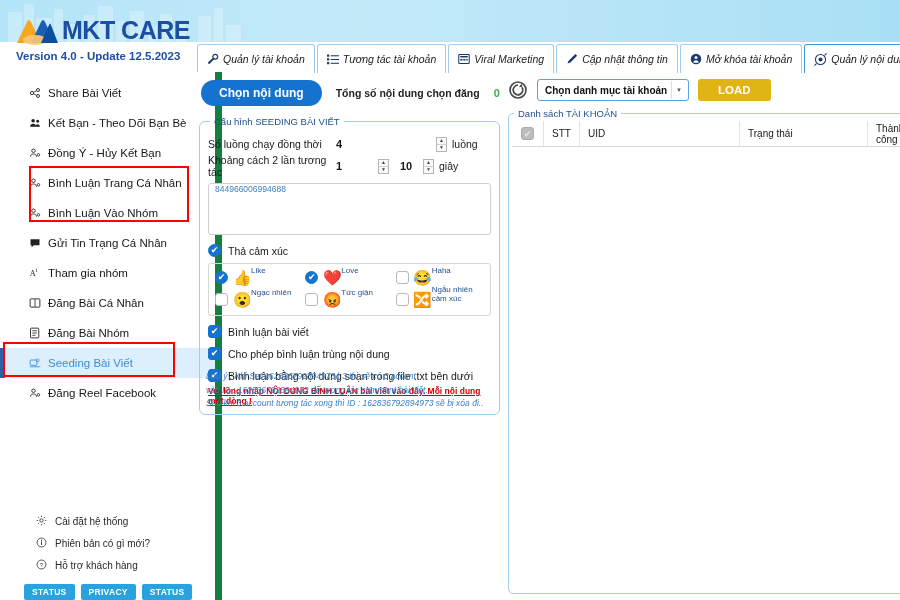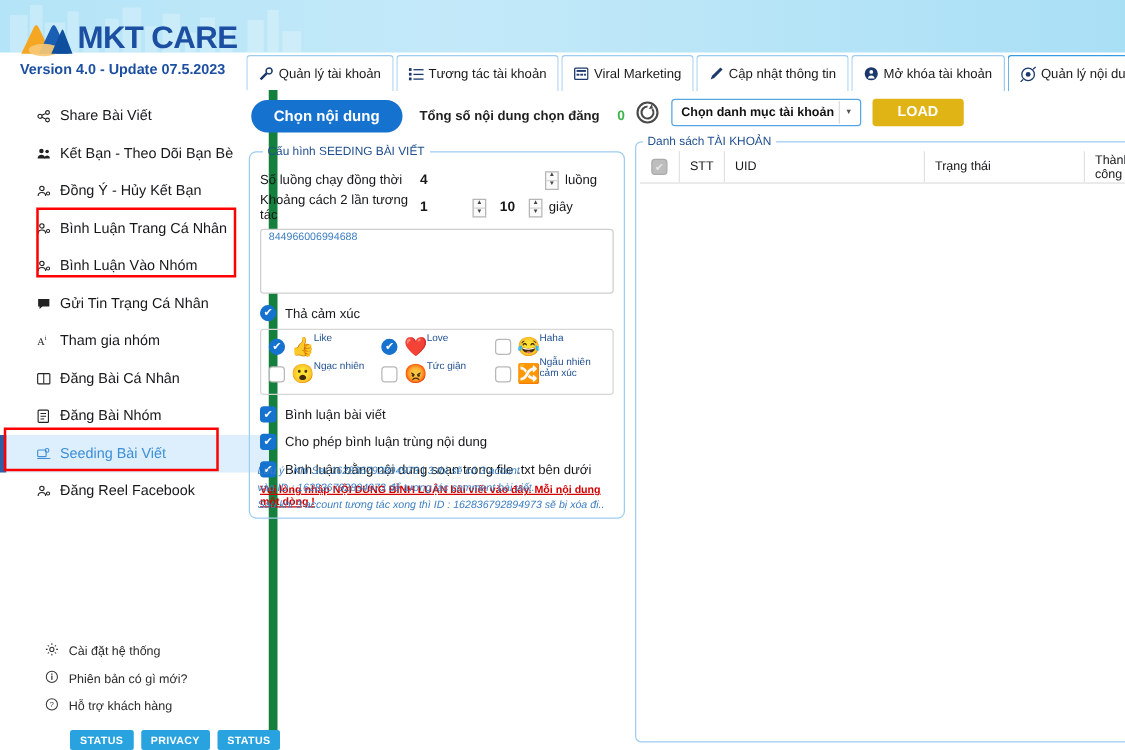--- a/index.html
+++ b/index.html
@@ -46,21 +46,21 @@
     display: flex; align-items: flex-end; gap: 2px;
   }
   .tab {
     height: 29px; padding: 0 9px;
     display: flex; align-items: center; gap: 4px;
     background: #ffffff;
     border: 1px solid #9ecdf0; border-bottom: none;
     border-radius: 3px 3px 0 0;
     font-size: 10.5px; color: #1a1a1a;
     white-space: nowrap;
-    position: relative; top: 1px;
+    position: relative; top: 1px; font-style: italic;
   }
   .tab.active {
     border: 1.6px solid #3a9ae0; border-bottom: none;
     z-index: 3;
   }
   .tab svg { flex: none; }
 
   
   .tabstrip-under {
     position: absolute; left: 195px; top: 71px; width: 705px; height: 2px;
@@ -90,21 +90,21 @@
 
   .redbox {
     position: absolute; border: 2px solid #ff0000; pointer-events: none; z-index: 20;
   }
 
   .sys-links { position: absolute; left: 0; top: 438px; width: 195px; }
   .sys-item {
     height: 22px; display: flex; align-items: center; gap: 8px;
     padding-left: 36px; font-size: 10px; color: #2a2a2a;
   }
-  .badges { display: flex; gap: 6px; padding-left: 56px; margin-top: 8px; }
+  .badges { display: flex; gap: 6px; padding-left: 24px; margin-top: 8px; }
   .badge {
     background: #29a3e0; color: #fff; font-size: 8.5px; font-weight: bold;
     padding: 3px 8px; border-radius: 2px; letter-spacing: .3px;
   }
 
   
   .center {
     position: absolute; left: 197px; top: 74px; width: 305px; height: 526px;
   }
   .topbar { display: flex; align-items: center; gap: 14px; padding: 6px 0 6px 4px; }
@@ -247,21 +247,21 @@
     <div class="logo-mark">
       <svg width="46" height="30" viewBox="0 0 46 30">
         <path d="M3 27 L13 6 Q15 2 17 6 L27 27 Z" fill="#f5a623"></path>
         <path d="M17 27 L27 6 Q29 2 31 6 L41 27 Z" fill="#1a5fb4"></path>
         <ellipse cx="21" cy="24" rx="12" ry="5" fill="#f7c873" opacity=".92"></ellipse>
         <path d="M27 27 L35 9 Q36 6 37 9 L44 27 Z" fill="#0d4f9e"></path>
       </svg>
     </div>
     <div class="logo-text">MKT CARE</div>
   </div>
-  <div class="version">Version 4.0 - Update 07.5.2023</div>
+  <div class="version">Version 4.0 - Update 12.5.2023</div>
 </div>
 
 <div class="tabs">
   <div class="tab">
     <svg width="12" height="12" viewBox="0 0 16 16">
         <path d="M11 1a4 4 0 00-3.6 5.7L1 13.1 2.9 15l6.4-6.4A4 4 0 1011 1zm0 1.6a2.4 2.4 0 11-.01 4.81A2.4 2.4 0 0111 2.6z" fill="#1b3a6b"></path>
       </svg>
     <span>Quản lý tài khoản</span>
   </div>
   <div class="tab">

